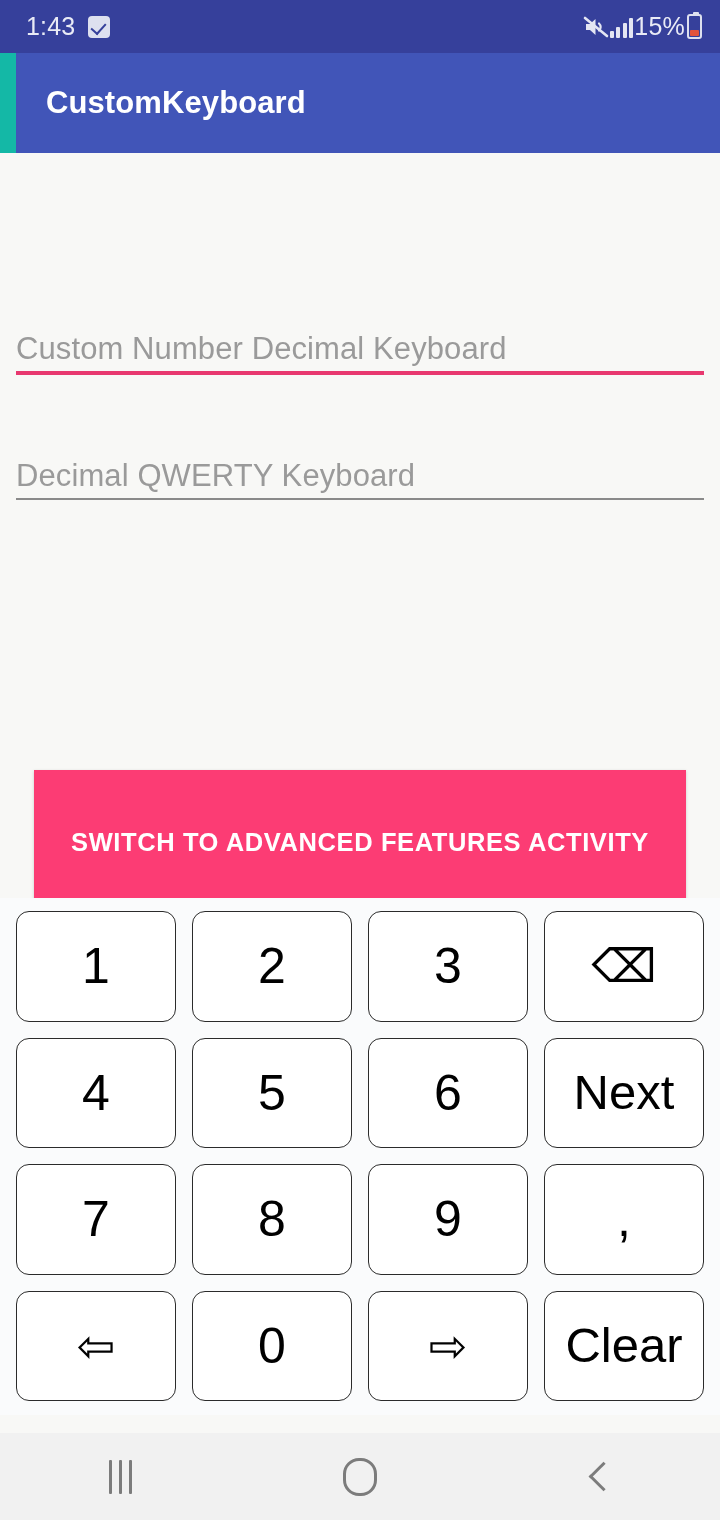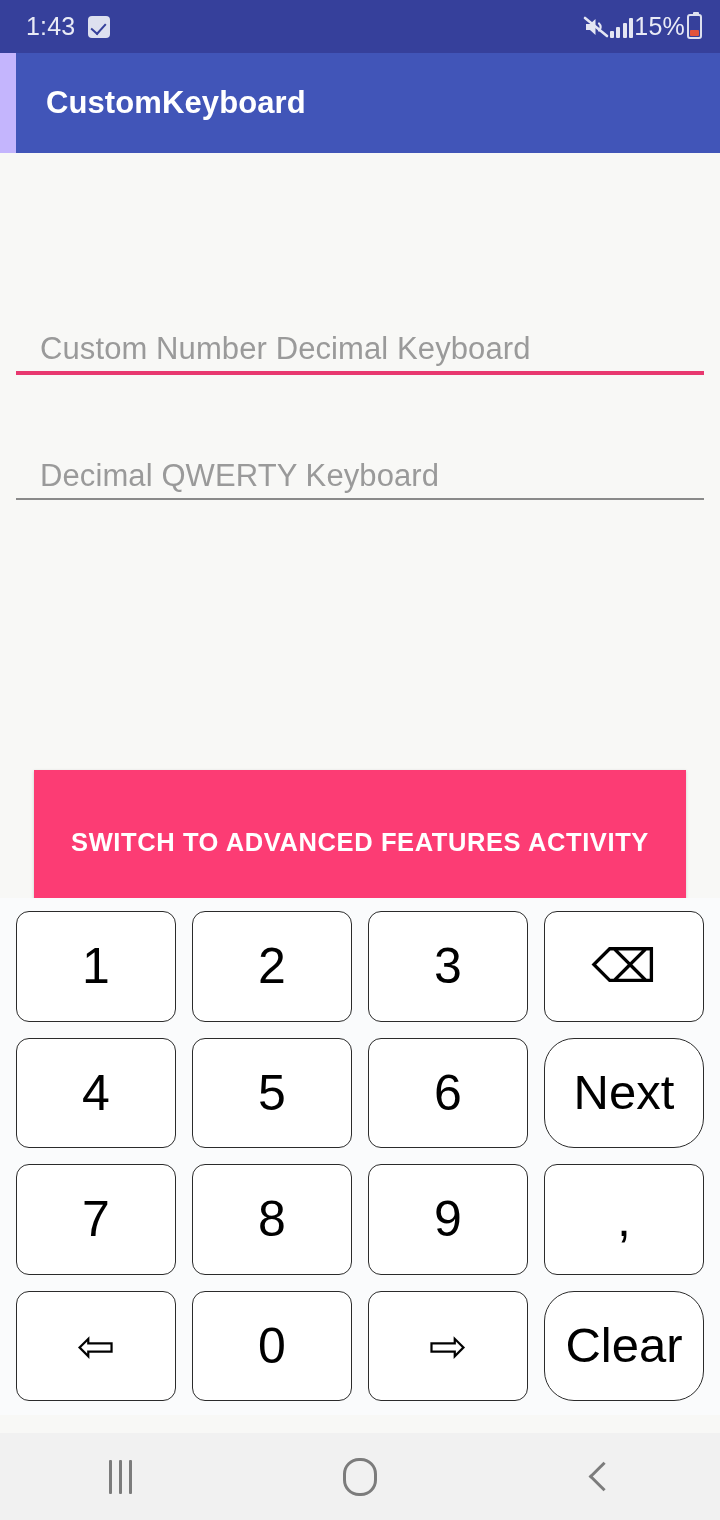--- a/index.html
+++ b/index.html
@@ -5,21 +5,21 @@
   * { margin:0; padding:0; box-sizing:border-box; }
   html, body {
     width:720px; height:1520px;
     background:#F8F8F6;
     font-family:"Liberation Sans", sans-serif;
     overflow:hidden;
   }
   #screen {
     position:relative;
     width:720px; height:1520px;
-    background:#c4b5fd;
+    background:#14b8a6;
   }
 
   
   #status-bar {
     position:absolute; left:0; top:0;
     width:720px; height:53px;
     background:#36409B;
     display:flex; align-items:center;
     padding:0 18px 0 26px;
     color:#E7E9F5;
@@ -76,21 +76,20 @@
   #content {
     position:absolute; left:0; top:153px;
     width:720px; height:1367px;
     background:#F8F8F6;
   }
 
   .field { position:absolute; left:16px; width:688px; }
   .field .ghost {
     font-size:31px; color:#9A9A9A; letter-spacing:0.1px;
     white-space:nowrap;
-    margin-left:24px;
   }
   .field .underline {
     position:absolute; left:0; width:688px;
   }
   #field-decimal { top:178px; }
   #field-decimal .underline {
     top:40px; height:4px; background:#E8386F;
   }
   #field-qwerty { top:305px; }
   #field-qwerty .underline {
@@ -134,21 +133,21 @@
     display:flex; align-items:center; justify-content:center;
     color:#000000;
     font-family:"Liberation Sans", sans-serif;
     font-size:50px;
     line-height:1;
     cursor:pointer;
     user-select:none;
     padding:0;
   }
   .kb-key.glyph { font-size:46px; }
-  .kb-key.word  { font-size:49px;border-radius:30px; }
+  .kb-key.word  { font-size:49px; }
   .kb-key.comma { font-size:50px; align-items:center; }
 
   
   #nav-bar {
     position:absolute; left:0; top:1433px;
     width:720px; height:87px;
     background:#F1F1F1;
     display:flex; align-items:center;
     z-index:10;
   }

